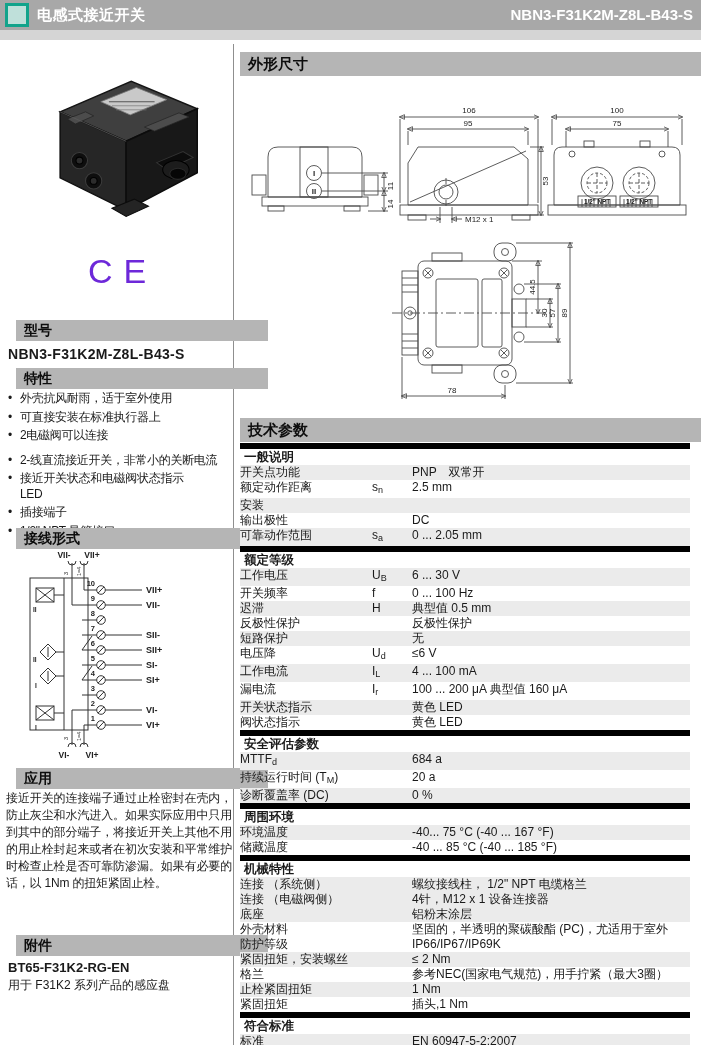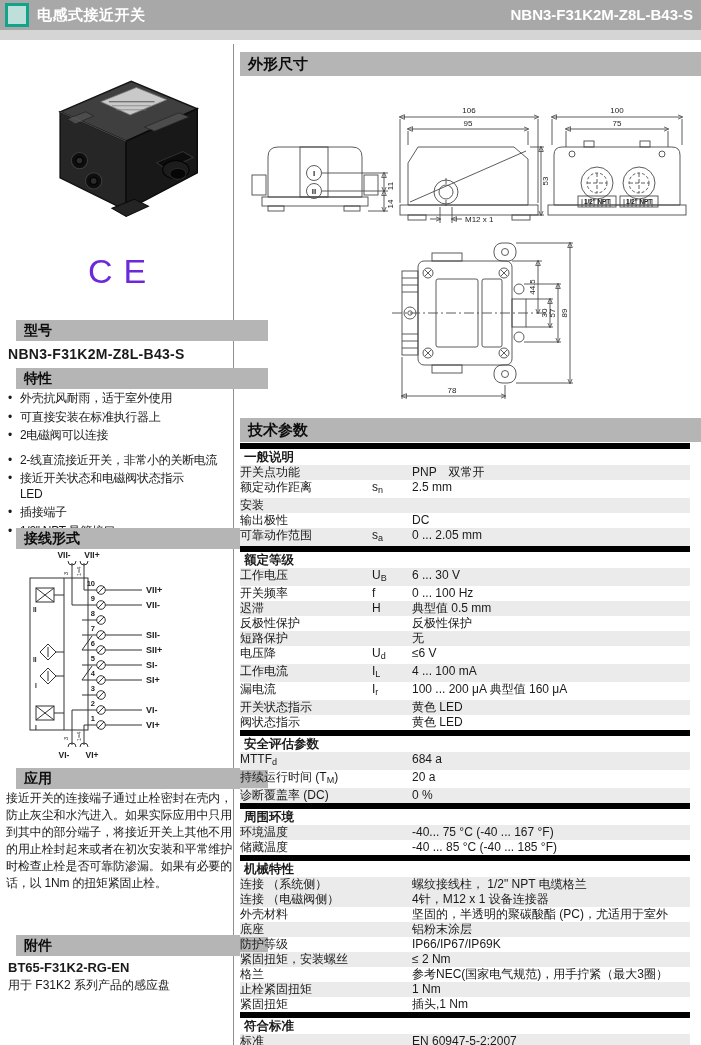--- a/index.html
+++ b/index.html
@@ -480,29 +480,29 @@
       <div class="trow shade">
         <span class="tc1">连接 （系统侧）</span>
         <span class="tc2"></span>
         <span class="tc3">螺纹接线柱， 1/2" NPT 电缆格兰</span>
       </div>
       <div class="trow shade">
         <span class="tc1">连接 （电磁阀侧）</span>
         <span class="tc2"></span>
         <span class="tc3">4针，M12 x 1 设备连接器</span>
       </div>
+      <div class="trow shade">
+        <span class="tc1">底座</span>
+        <span class="tc2"></span>
+        <span class="tc3">铝粉末涂层</span>
+      </div>
       <div class="trow">
         <span class="tc1">外壳材料</span>
         <span class="tc2"></span>
         <span class="tc3">坚固的，半透明的聚碳酸酯 (PC)，尤适用于室外</span>
-      </div>
-      <div class="trow shade">
-        <span class="tc1">底座</span>
-        <span class="tc2"></span>
-        <span class="tc3">铝粉末涂层</span>
       </div>
       <div class="trow">
         <span class="tc1">防护等级</span>
         <span class="tc2"></span>
         <span class="tc3">IP66/IP67/IP69K</span>
       </div>
       <div class="trow shade">
         <span class="tc1">紧固扭矩，安装螺丝</span>
         <span class="tc2"></span>
         <span class="tc3">≤ 2 Nm</span>

